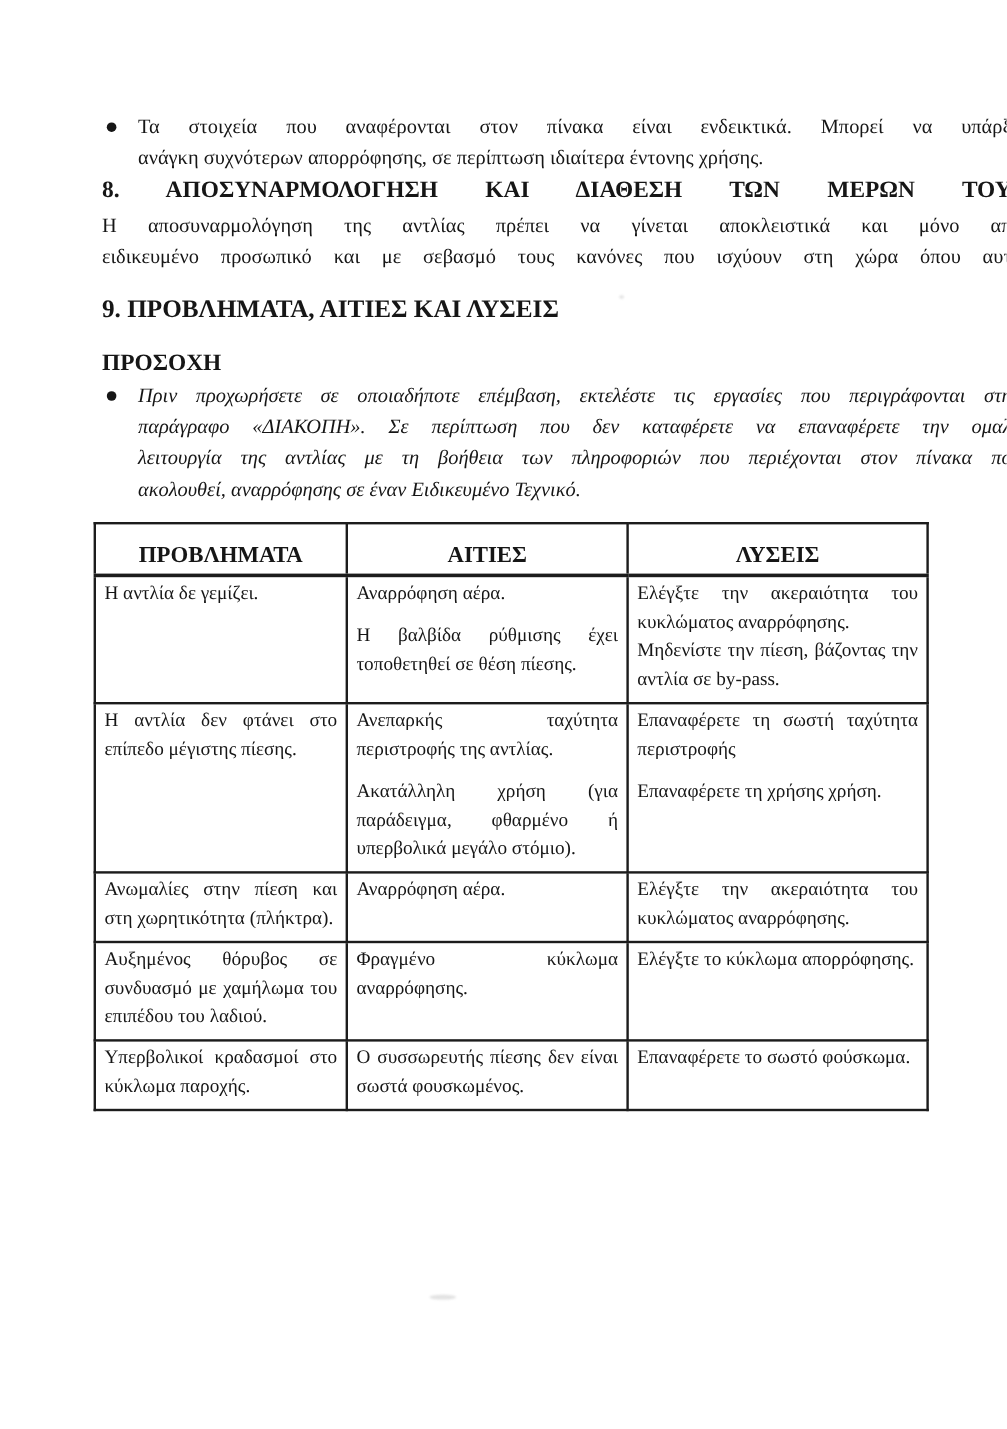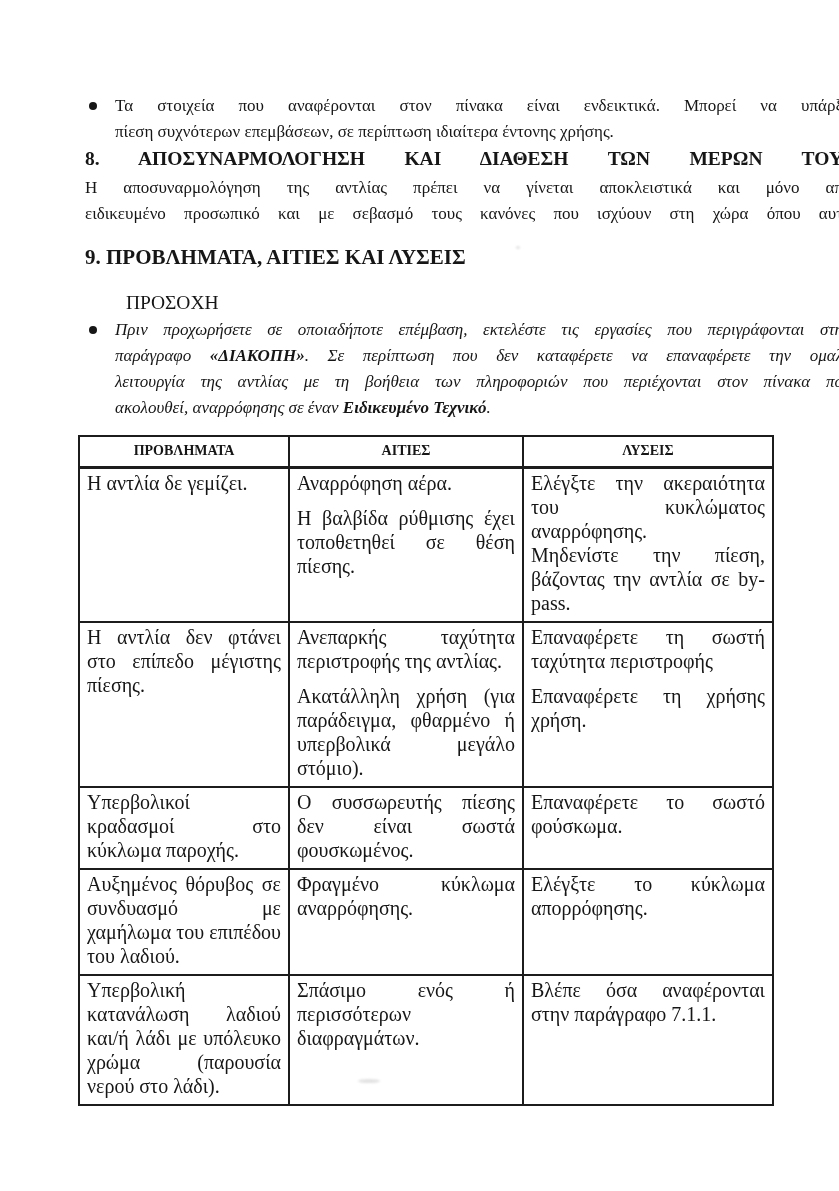--- a/index.html
+++ b/index.html
@@ -7,50 +7,50 @@
     position:relative; width:839px; height:1191px; overflow:hidden;
     background:#ffffff; color:#161616;
     font-family:"Liberation Serif","DejaVu Serif",serif;
   }
   .content { position:absolute; left:85px; top:93px; width:700px; }
 
   
   .line { font-size:17px; line-height:26px; text-align:justify; white-space:normal; }
   .line.fill { text-align-last:justify; }
   .line.clip { margin-right:-58px; } 
-  .line b { font-weight:bold; }
+  .line b { font-weight:normal; }
 
   .bullet-block { position:relative; padding-left:30px; }
   .dot {
     position:absolute; left:4px; top:9px; width:8px; height:8px;
     border-radius:50%; background:#161616;
   }
 
   .h8 { font-weight:bold; }
   .h8 .line { font-size:19.5px; line-height:28px; }
   .body8 { margin-top:2px; }
 
   .h9 { margin-top:16px; font-weight:bold; font-size:21px; line-height:28px; }
-  .caution-h { margin-top:18px; font-weight:normal; font-size:19.5px; line-height:28px;margin-left:41px; }
+  .caution-h { margin-top:18px; font-weight:bold; font-size:19.5px; line-height:28px; }
   .caution-bullets { margin-top:0; font-style:italic; }
   .caution-bullets .line { font-size:17px; }
 
   
   table.trouble {
     border-collapse:collapse; table-layout:fixed;
     margin-top:14px; margin-left:-7px; width:694px;
     border:2px solid #1c1c1c;
   }
   table.trouble th, table.trouble td {
     border:2px solid #1c1c1c; vertical-align:top;
-    font-size:20px; line-height:24px;
+    font-size:16px; line-height:24px;
   }
   table.trouble th {
-    font-weight:bold; text-align:center; padding:2px 4px 3px 4px;
-    border-bottom:3px solid #1c1c1c; font-size:14px;
+    font-weight:bold; text-align:center; padding:14px 4px 3px 4px;
+    border-bottom:3px solid #1c1c1c; font-size:19px;
   }
   table.trouble col.c1 { width:210px; }
   table.trouble col.c2 { width:234px; }
   table.trouble col.c3 { width:250px; }
   table.trouble td { padding:2px 7px 6px 7px; text-align:justify; }
   table.trouble td p { margin:0; }
   table.trouble td .blank { height:11px; }
 
   
   .artifact {
@@ -63,21 +63,21 @@
 </head>
 <body>
 
 <div class="page">
   <div class="content">
 
     <div class="bullet-block">
       <span class="dot"></span>
       <div>
           <div class="line fill clip"><span>Τα στοιχεία που αναφέρονται στον πίνακα είναι ενδεικτικά. Μπορεί να υπάρξ</span></div>
-          <div class="line"><span>πίεση συχνότερων επεμβάσεων, σε περίπτωση ιδιαίτερα έντονης χρήσης.</span></div>
+          <div class="line"><span>ανάγκη συχνότερων απορρόφησης, σε περίπτωση ιδιαίτερα έντονης χρήσης.</span></div>
         </div>
     </div>
 
     <div class="h8">
         <div class="line fill clip"><span>8. ΑΠΟΣΥΝΑΡΜΟΛΟΓΗΣΗ ΚΑΙ ΔΙΑΘΕΣΗ ΤΩΝ ΜΕΡΩΝ ΤΟΥ</span></div>
       </div>
     <div class="body8">
         <div class="line fill clip"><span>Η αποσυναρμολόγηση της αντλίας πρέπει να γίνεται αποκλειστικά και μόνο απ</span></div>
         <div class="line fill clip"><span>ειδικευμένο προσωπικό και με σεβασμό τους κανόνες που ισχύουν στη χώρα όπου αυτ</span></div>
       </div>
@@ -133,49 +133,49 @@
               <p>Ακατάλληλη χρήση (για παράδειγμα, φθαρμένο ή υπερβολικά μεγάλο στόμιο).</p>
             </td>
             <td>
               <p>Επαναφέρετε τη σωστή ταχύτητα περιστροφής</p>
               <div class="blank"></div>
               <p>Επαναφέρετε τη χρήσης χρήση.</p>
             </td>
           </tr>
           <tr>
             <td>
-              <p>Υπερβολικοί κραδασμοί στο κύκλωμα παροχής.</p>
+              <p>Ανωμαλίες στην πίεση και στη χωρητικότητα (πλήκτρα).</p>
             </td>
             <td>
-              <p>Ο συσσωρευτής πίεσης δεν είναι σωστά φουσκωμένος.</p>
+              <p>Αναρρόφηση αέρα.</p>
             </td>
             <td>
-              <p>Επαναφέρετε το σωστό φούσκωμα.</p>
+              <p>Ελέγξτε την ακεραιότητα του κυκλώματος αναρρόφησης.</p>
             </td>
           </tr>
           <tr>
             <td>
               <p>Αυξημένος θόρυβος σε συνδυασμό με χαμήλωμα του επιπέδου του λαδιού.</p>
             </td>
             <td>
               <p>Φραγμένο κύκλωμα αναρρόφησης.</p>
             </td>
             <td>
               <p>Ελέγξτε το κύκλωμα απορρόφησης.</p>
             </td>
           </tr>
           <tr>
             <td>
-              <p>Υπερβολική κατανάλωση λαδιού και/ή λάδι με υπόλευκο χρώμα (παρουσία νερού στο λάδι).</p>
+              <p>Υπερβολικοί κραδασμοί στο κύκλωμα παροχής.</p>
             </td>
             <td>
-              <p>Σπάσιμο ενός ή περισσότερων διαφραγμάτων.</p>
+              <p>Ο συσσωρευτής πίεσης δεν είναι σωστά φουσκωμένος.</p>
             </td>
             <td>
-              <p>Βλέπε όσα αναφέρονται στην παράγραφο 7.1.1.</p>
+              <p>Επαναφέρετε το σωστό φούσκωμα.</p>
             </td>
           </tr>
         </tbody>
     </table>
 
   </div>
 
   <div class="artifact a1"></div>
   <div class="artifact a2"></div>
 </div>

